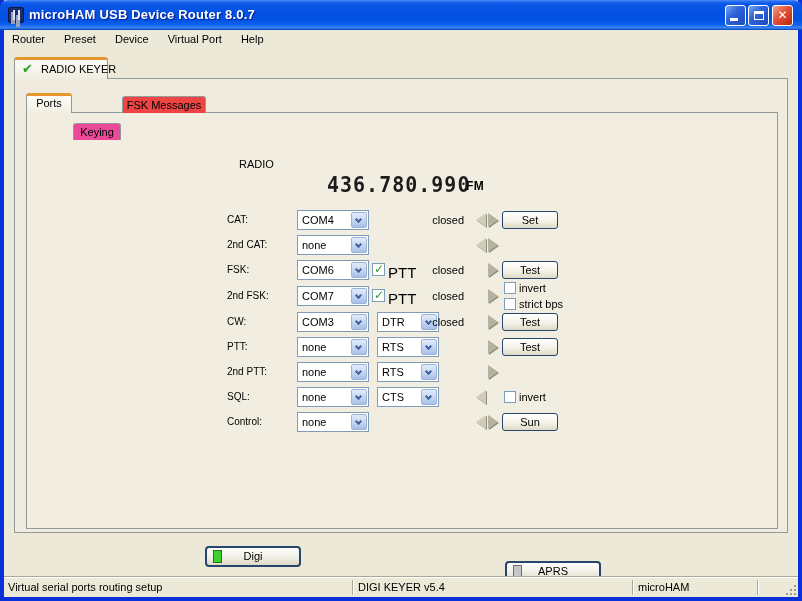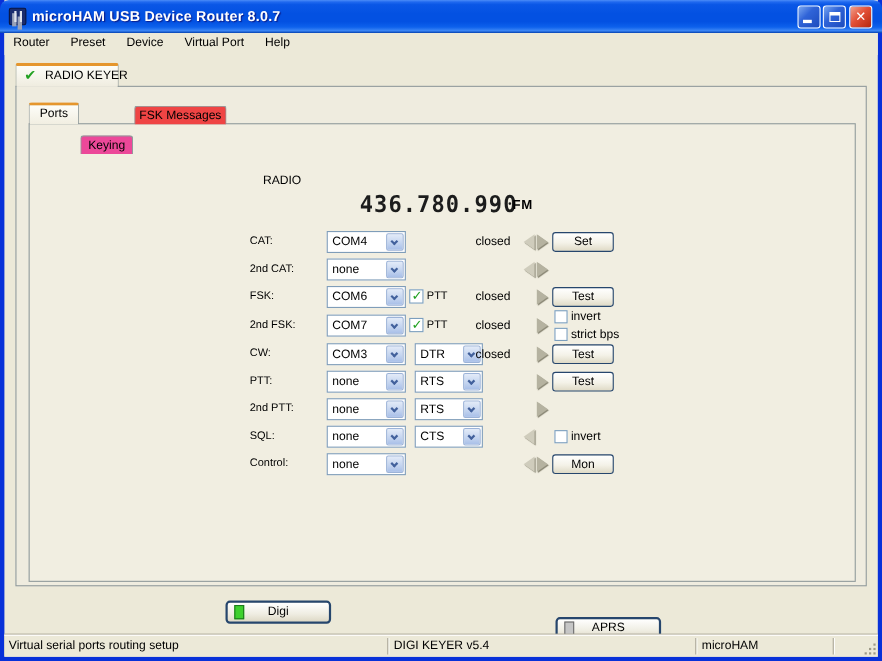--- a/index.html
+++ b/index.html
@@ -68,21 +68,21 @@
   .combo.c2 { left:350px; width:62px; }
   .combo-text { position:absolute; left:4px; top:3px; font-size:11px; }
   .combo-btn { position:absolute; right:1px; top:1px; width:16px; height:16px; border-radius:2px;
     background:linear-gradient(180deg,#e3ebf8 0%,#c2d3ef 60%,#a8bfe8 100%); border:1px solid #9cb3d8; }
   .chev { position:absolute; left:4px; top:4px; width:5px; height:5px;
     border-right:2px solid #42619c; border-bottom:2px solid #42619c; transform:rotate(45deg); }
   .chk { position:absolute; width:13px; height:13px; top:3px; background:#fff; border:1px solid #7b9ebd; }
   .chk.checked::after { content:"\2713"; position:absolute; left:1px; top:-2px;
     font-size:12px; font-weight:bold; color:#21a121; }
   .ptt-chk { left:345px; }
-  .ptt-lab { position:absolute; left:361px; top:4px; font-size:10px; }
+  .ptt-lab { position:absolute; left:361px; top:4px; font-size:15px; }
   .closed { position:absolute; left:385px; top:4px; width:52px; text-align:right; font-size:11px; }
   .arrL { position:absolute; left:449px; top:3px; width:0; height:0;
     border-top:7px solid transparent; border-bottom:7px solid transparent;
     border-right:10px solid #cfccbc; filter:drop-shadow(1px 1px 0 #8e8b79); }
   .arrR { position:absolute; left:461px; top:3px; width:0; height:0;
     border-top:7px solid transparent; border-bottom:7px solid transparent;
     border-left:10px solid #b5b2a0; filter:drop-shadow(1px 1px 0 #8e8b79); }
   .xp-btn { position:absolute; left:475px; top:1px; width:56px; height:18px;
     border:1px solid #26466d; border-radius:3px; padding:0;
     background:linear-gradient(180deg,#ffffff 0%,#f4f2e8 55%,#dfdac6 100%);
@@ -293,21 +293,21 @@
       <div class="row r8">
         <span class="rlabel">Control:</span>
         <div class="combo c1">
           <span class="combo-text">none</span>
           <span class="combo-btn">
               <i class="chev"></i>
             </span>
         </div>
         <span class="arrL"></span>
         <span class="arrR"></span>
-        <button class="xp-btn">Mon</button>
+        <button class="xp-btn">Sun</button>
       </div>
 
     </div>
   </div>
 
   <div class="fbtn digi">
     <span class="led led-green"></span>
     <span class="fbtn-label">Digi</span>
   </div>
   <div class="fbtn aprs">

